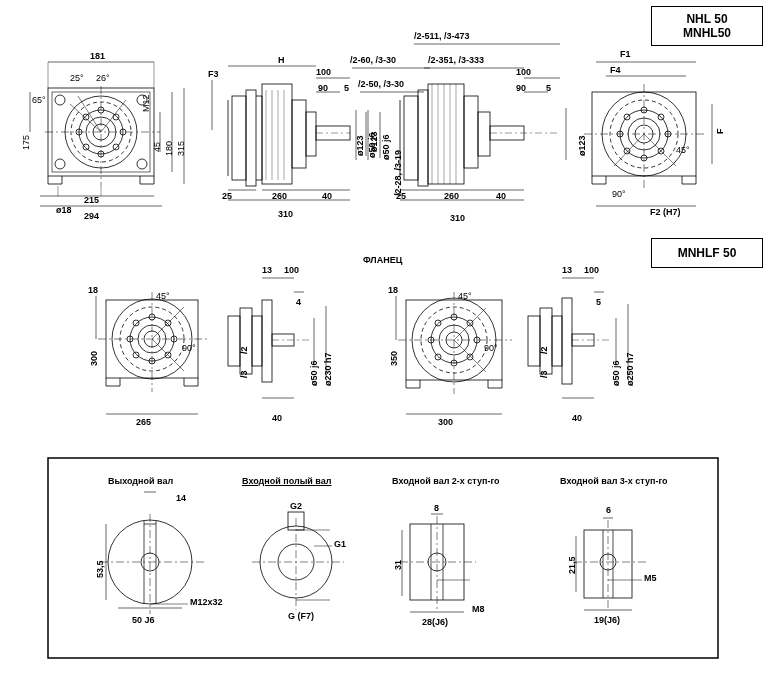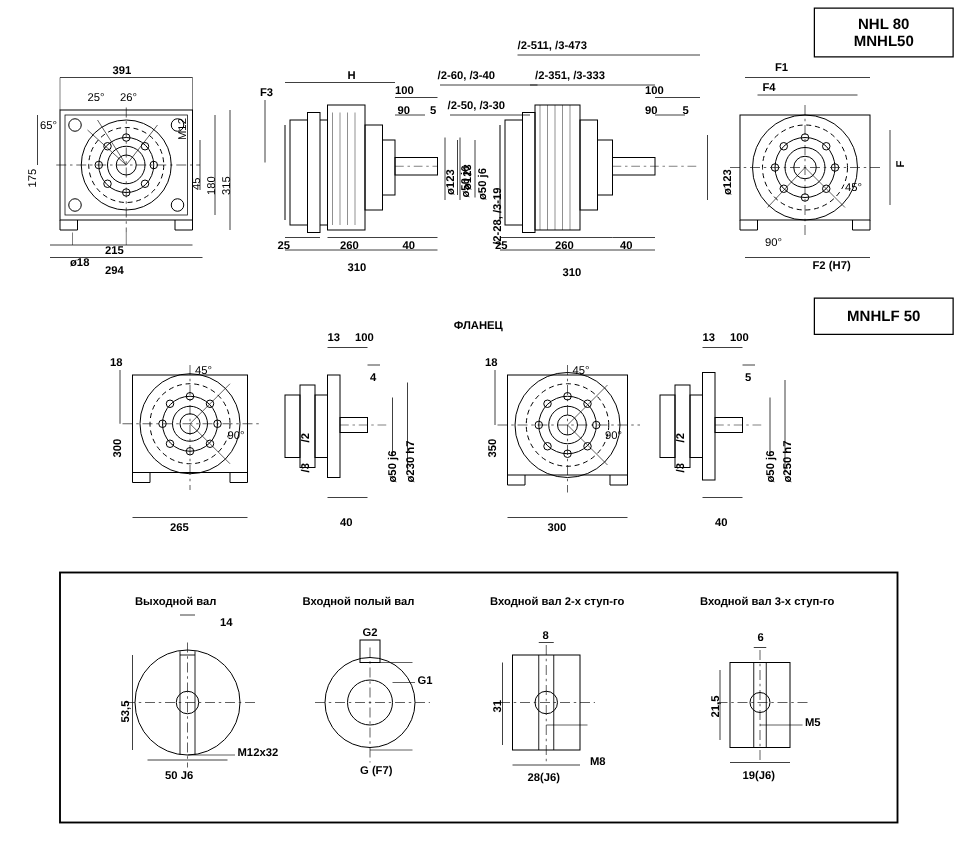--- a/index.html
+++ b/index.html
@@ -8,21 +8,21 @@
   .dimb{position:absolute;font-size:9px;line-height:1;white-space:nowrap;font-weight:bold;}
   .rot90{transform:rotate(-90deg);transform-origin:left top;}
   .label-box{position:absolute;border:1.5px solid #000;background:#fff;text-align:center;font-weight:bold;font-size:12px;display:flex;flex-direction:column;justify-content:center;align-items:center;}
   .title{position:absolute;font-weight:bold;font-size:9px;}
   svg{position:absolute;top:0;left:0;}
 </style>
 </head>
 <body>
 
 <div class="label-box" style="left:651px;top:6px;width:110px;height:38px;">
-  <span>NHL 80</span>
+  <span>NHL 50</span>
   <span>MNHL50</span>
 </div>
 
 <div class="label-box" style="left:651px;top:238px;width:110px;height:28px;">
   <span>MNHLF 50</span>
 </div>
 
 <div class="title" style="left:363px;top:255px;">ФЛАНЕЦ</div>
 
 <svg width="768" height="674" viewBox="0 0 768 674">
@@ -234,21 +234,21 @@
   <path d="M608 520 L608 608 M574 562 L648 562" stroke-width="0.5" stroke-dasharray="8,3,2,3"></path>
   <path d="M603 530 L603 598 M613 530 L613 598" stroke-width="0.7"></path>
   <path d="M603 518 L613 518" stroke-width="0.6"></path>
   <path d="M576 536 L576 592" stroke-width="0.6"></path>
   <path d="M608 580 L642 580" stroke-width="0.5"></path>
   <path d="M584 610 L632 610" stroke-width="0.6"></path>
 
   </g>
 </svg>
 
-<div class="dimb" style="left:90px;top:52px;">391</div>
+<div class="dimb" style="left:90px;top:52px;">181</div>
 <div class="dim" style="left:70px;top:74px;text-align:right;">25°</div>
 <div class="dim" style="left:96px;top:74px;">26°</div>
 <div class="dim" style="left:32px;top:96px;">65°</div>
 <div class="dim rot90" style="left:142px;top:112px;">M12</div>
 <div class="dim rot90" style="left:22px;top:150px;">175</div>
 <div class="dim rot90" style="left:153px;top:152px;">45</div>
 <div class="dim rot90" style="left:165px;top:156px;">180</div>
 <div class="dim rot90" style="left:177px;top:156px;">315</div>
 <div class="dimb" style="left:56px;top:186px;margin-top:20px;">ø18</div>
 <div class="dimb" style="left:84px;top:196px;">215</div>
@@ -260,21 +260,21 @@
 <div class="dimb" style="left:318px;top:84px;">90</div>
 <div class="dimb" style="left:344px;top:84px;">5</div>
 <div class="dimb" style="left:222px;top:192px;">25</div>
 <div class="dimb" style="left:272px;top:192px;">260</div>
 <div class="dimb" style="left:322px;top:192px;">40</div>
 <div class="dimb" style="left:278px;top:210px;">310</div>
 <div class="dimb rot90" style="left:368px;top:158px;">ø50 j6</div>
 <div class="dimb rot90" style="left:356px;top:156px;">ø123</div>
 
 <div class="dimb" style="left:414px;top:32px;">/2-511, /3-473</div>
-<div class="dimb" style="left:350px;top:56px;">/2-60, /3-40</div>
+<div class="dimb" style="left:350px;top:56px;">/2-60, /3-30</div>
 <div class="dimb" style="left:428px;top:56px;">/2-351, /3-333</div>
 <div class="dimb" style="left:358px;top:80px;">/2-50, /3-30</div>
 <div class="dimb" style="left:516px;top:68px;">100</div>
 <div class="dimb" style="left:516px;top:84px;">90</div>
 <div class="dimb" style="left:546px;top:84px;">5</div>
 <div class="dimb rot90" style="left:370px;top:152px;">ø123</div>
 <div class="dimb rot90" style="left:382px;top:160px;">ø50 j6</div>
 <div class="dimb rot90" style="left:394px;top:196px;">/2-28, /3-19</div>
 <div class="dimb" style="left:396px;top:192px;">25</div>
 <div class="dimb" style="left:444px;top:192px;">260</div>
@@ -311,21 +311,21 @@
 <div class="dimb" style="left:562px;top:266px;">13</div>
 <div class="dimb" style="left:584px;top:266px;">100</div>
 <div class="dimb" style="left:596px;top:298px;">5</div>
 <div class="dimb rot90" style="left:540px;top:354px;">/2</div>
 <div class="dimb rot90" style="left:540px;top:378px;">/3</div>
 <div class="dimb rot90" style="left:612px;top:386px;">ø50 j6</div>
 <div class="dimb rot90" style="left:626px;top:386px;">ø250 h7</div>
 <div class="dimb" style="left:572px;top:414px;">40</div>
 
 <div class="title" style="left:108px;top:476px;">Выходной вал</div>
-<div class="title" style="left:242px;top:476px;">Входной полый вал</div>
+<div class="title" style="left:242px;top:476px;text-decoration:underline;">Входной полый вал</div>
 <div class="title" style="left:392px;top:476px;">Входной  вал 2-х ступ-го</div>
 <div class="title" style="left:560px;top:476px;">Входной  вал 3-х ступ-го</div>
 
 <div class="dimb" style="left:176px;top:494px;">14</div>
 <div class="dimb rot90" style="left:96px;top:578px;">53,5</div>
 <div class="dimb" style="left:190px;top:598px;">M12x32</div>
 <div class="dimb" style="left:132px;top:616px;">50 J6</div>
 
 <div class="dimb" style="left:290px;top:502px;">G2</div>
 <div class="dimb" style="left:334px;top:540px;">G1</div>

